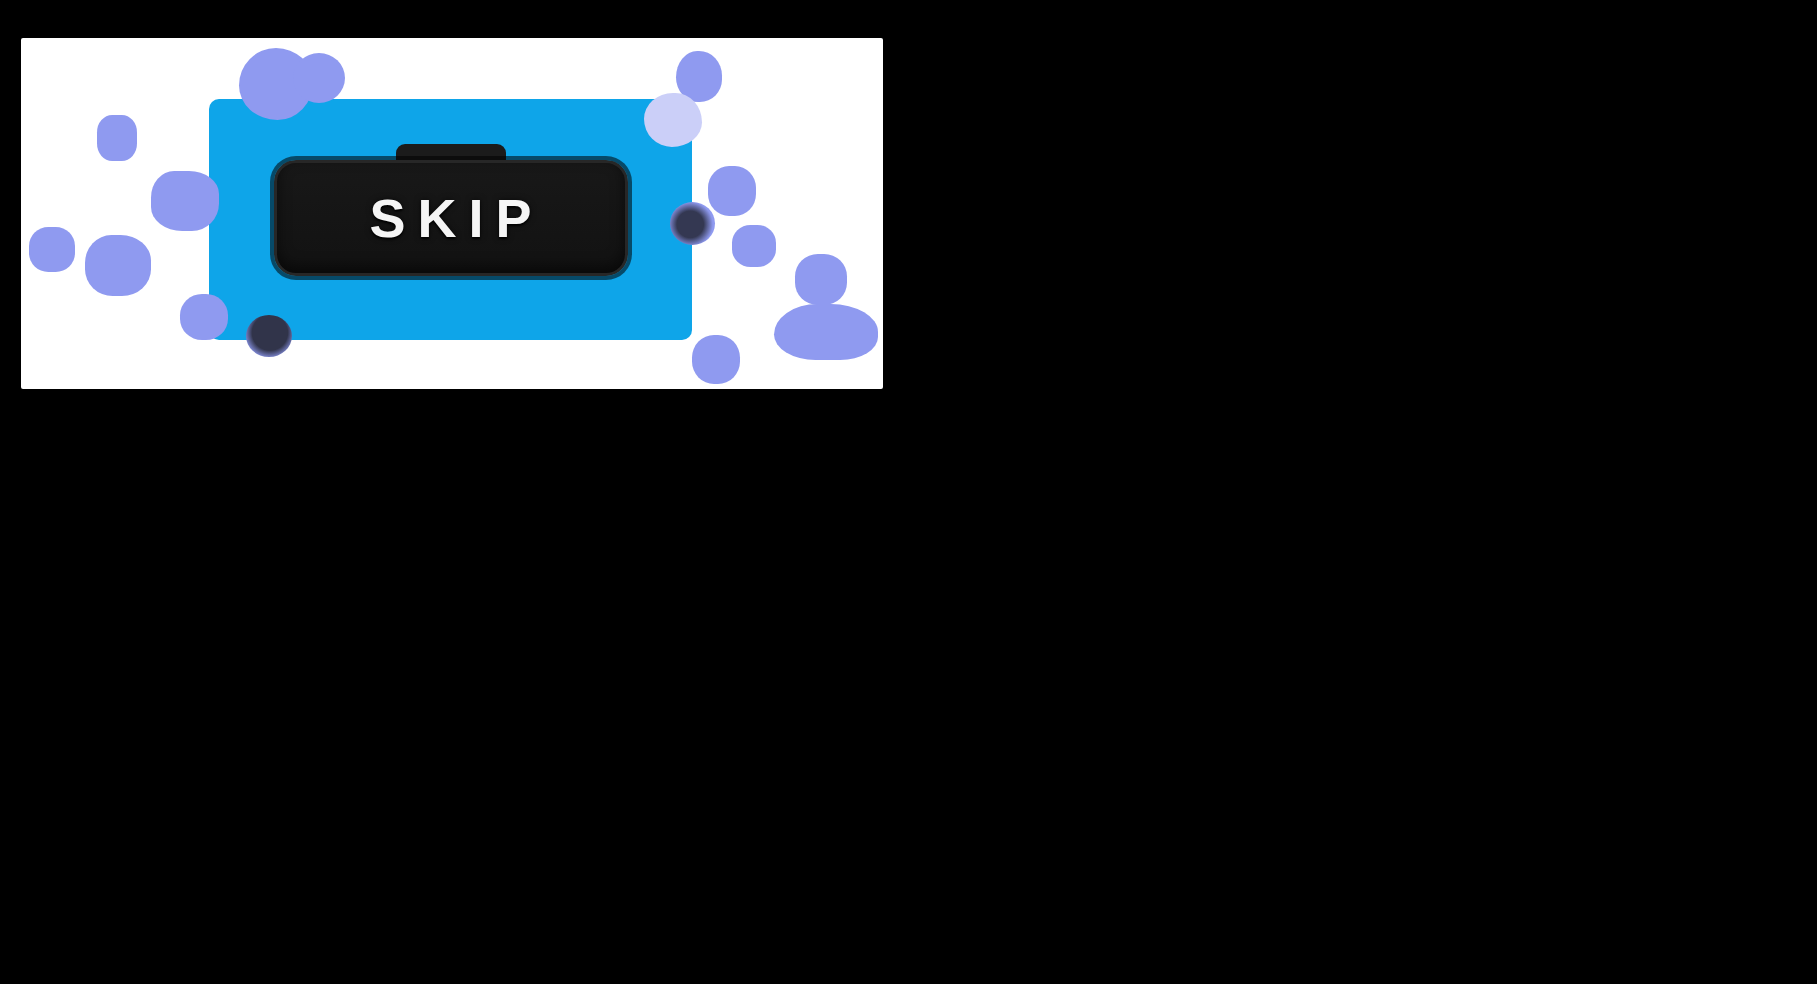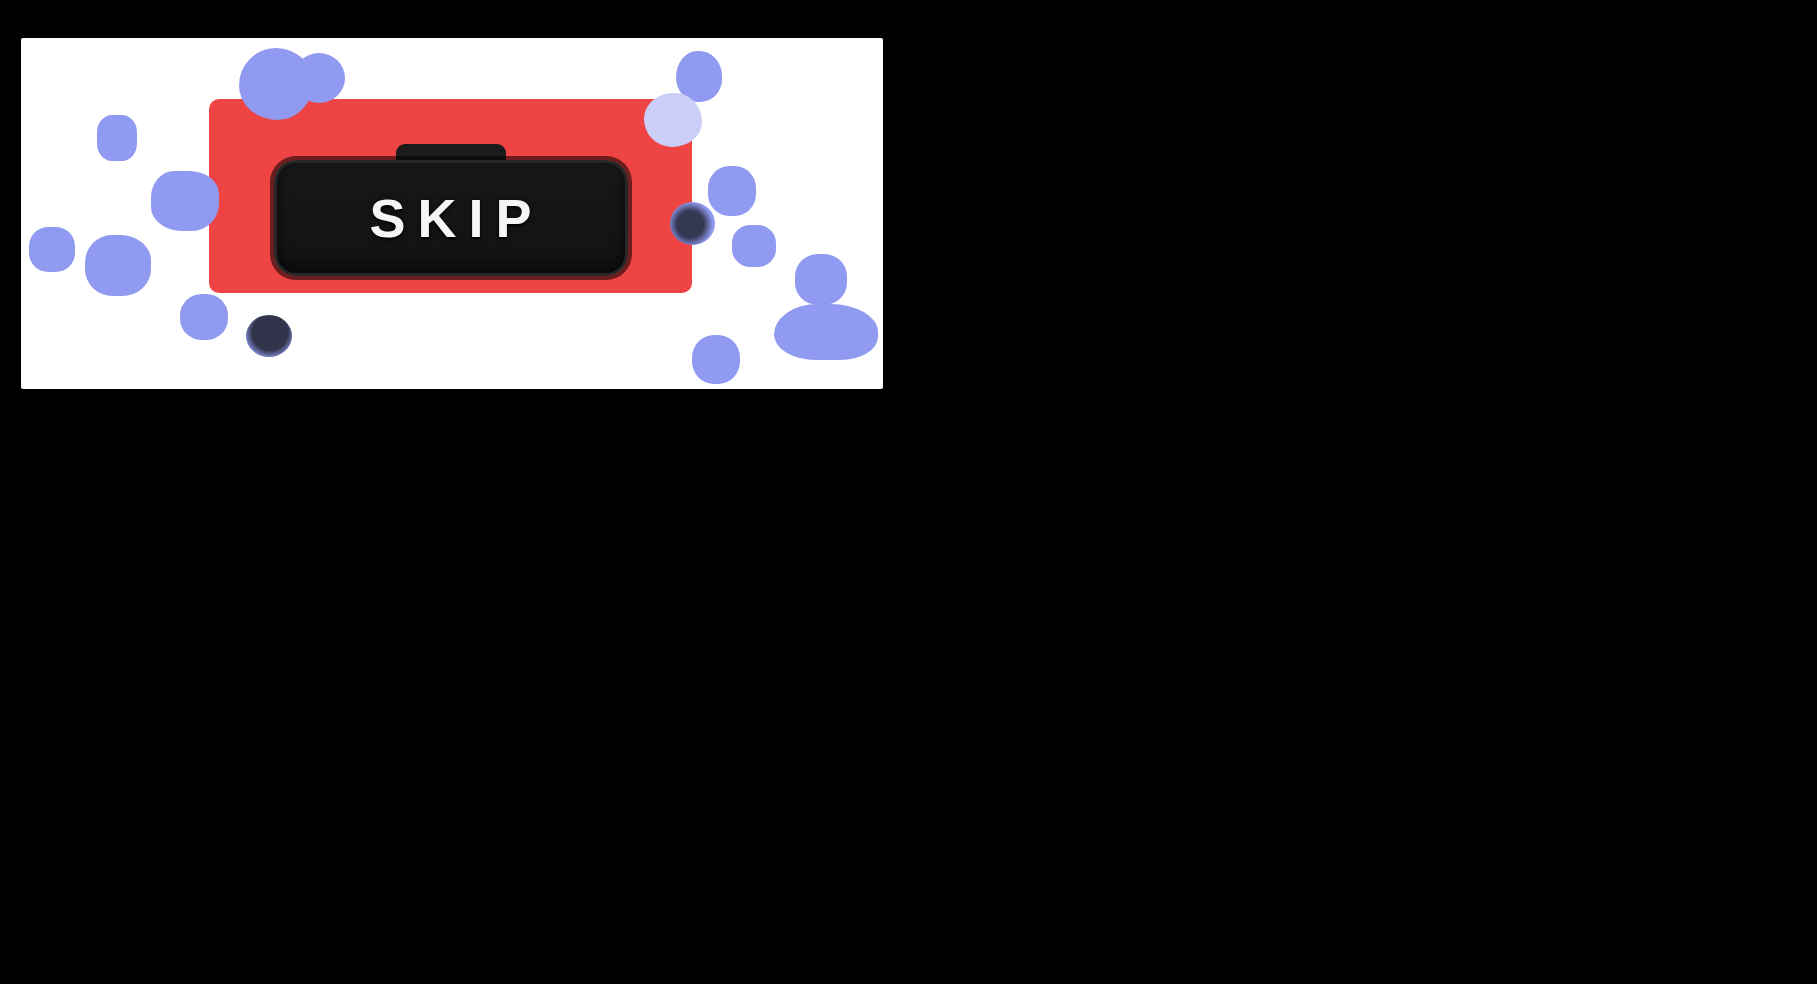--- a/index.html
+++ b/index.html
@@ -26,22 +26,22 @@
   .blob-layer {
     position: absolute; inset: 0;
     z-index: 3;
     pointer-events: none;
   }
   .blob { position: absolute; }
   
   .skip-overlay {
     position: absolute;
     left: 188px; top: 61px;
-    width: 483px; height: 194px;
-    background: #ef4444;
+    width: 483px; height: 241px;
+    background: #0ea5e9;
     border-radius: 10px;
     z-index: 2;
   }
   .skip-tab {
     position: absolute;
     left: 50%; top: 45px;
     transform: translateX(-50%);
     width: 110px; height: 30px;
     background: #1b1b1b;
     border-radius: 9px;

